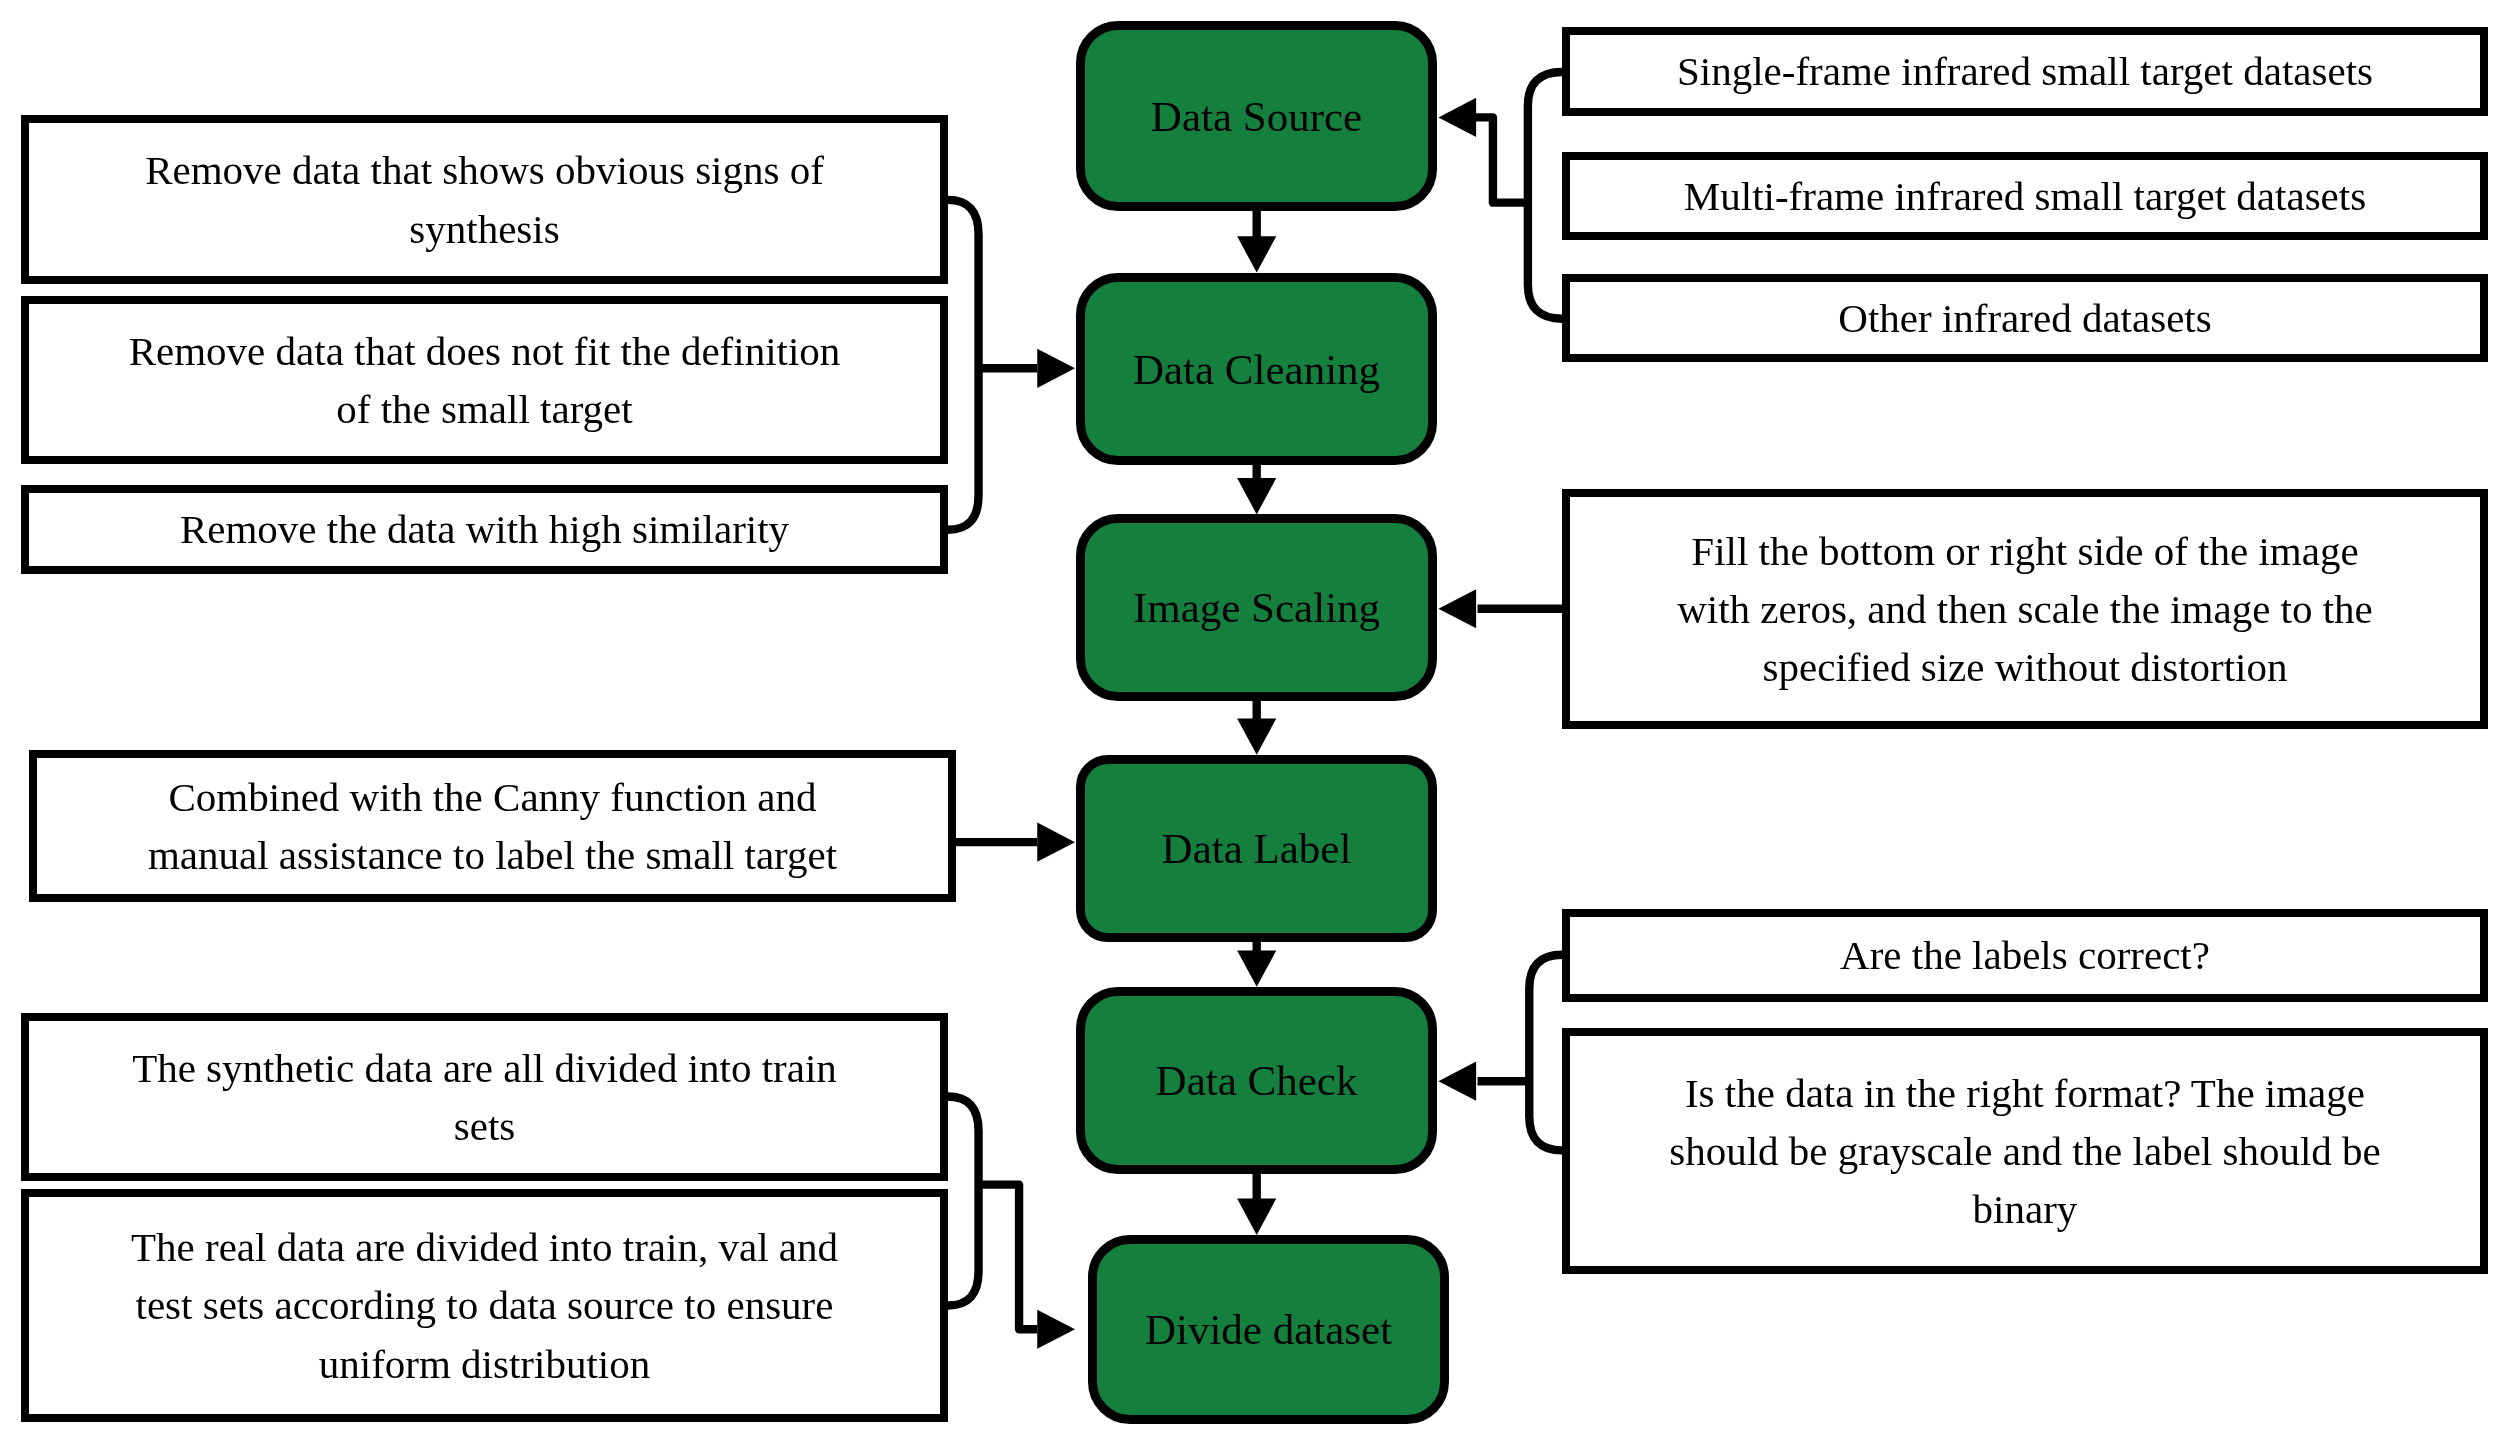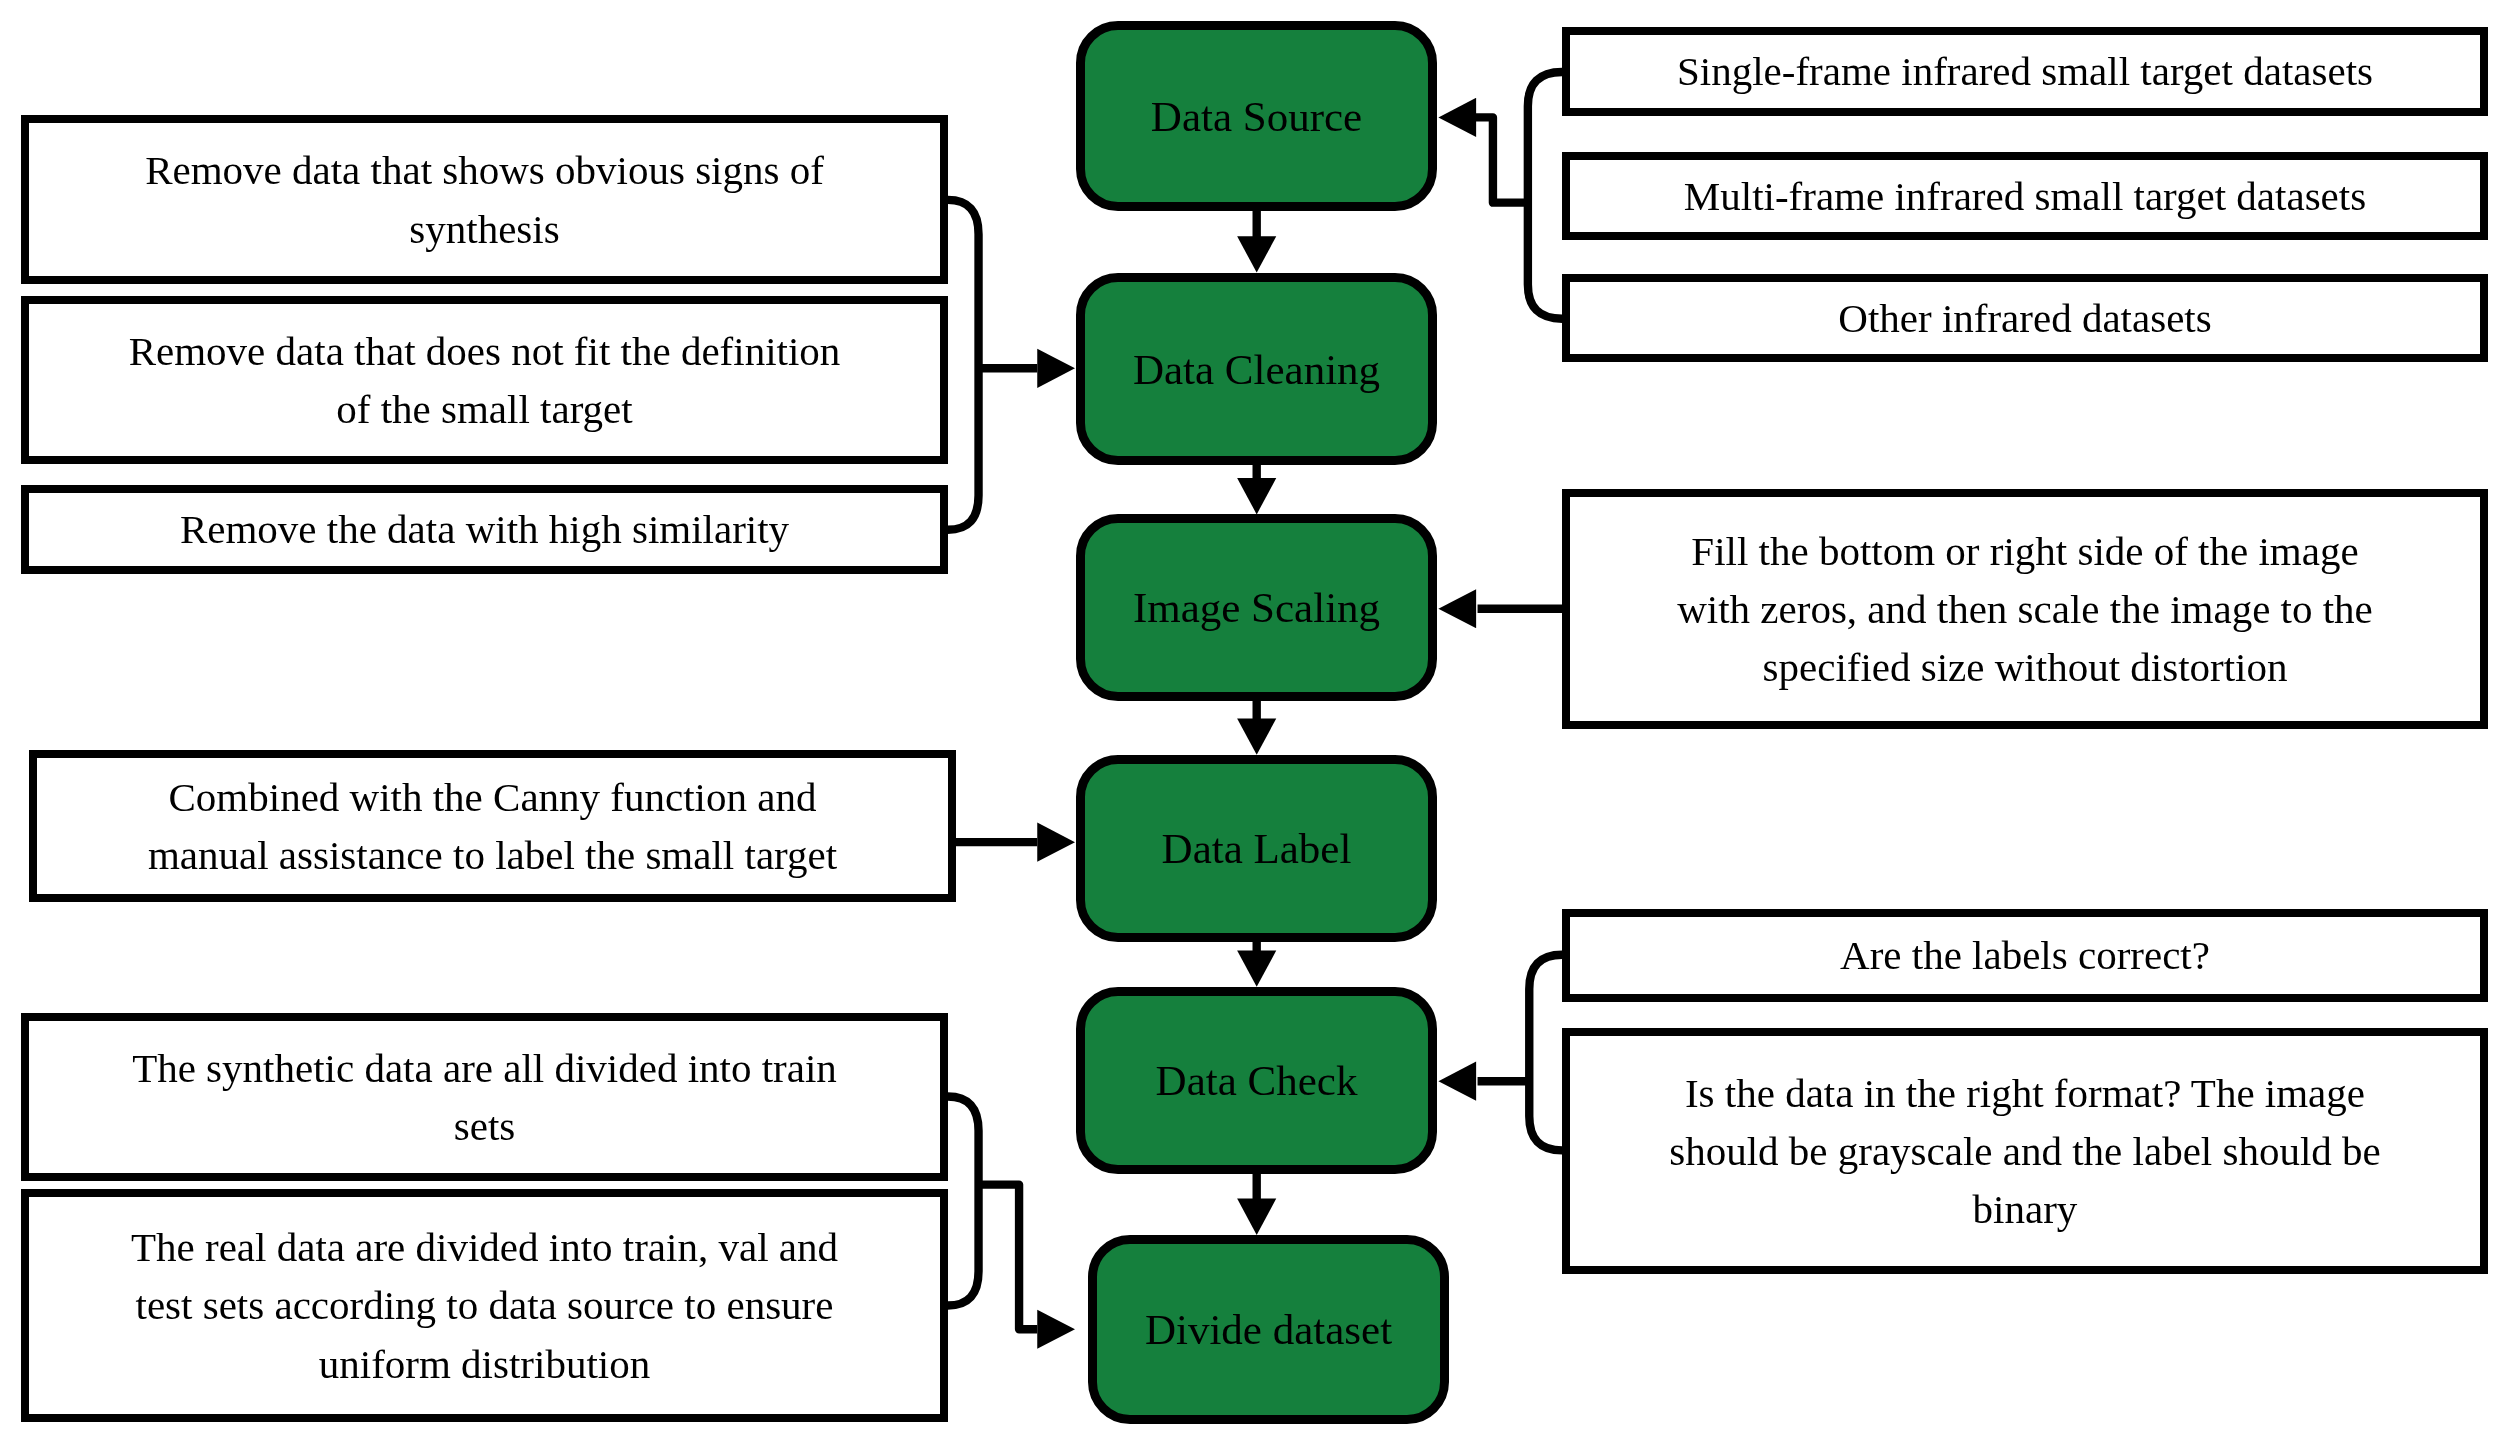--- a/index.html
+++ b/index.html
@@ -81,21 +81,21 @@
     <g>
       <path class="wire" d="M1356 1569 Q1400 1569 1400 1618 L1400 1819 Q1400 1868 1356 1868"></path>
       <path class="wire" d="M1400 1695 L1458 1695 L1458 1902 L1484 1902"></path>
       <polygon class="head" points="1538,1902 1484,1874 1484,1930"></polygon>
     </g>
   </svg>
 
   <div class="node" style="left:1076px;top:21px;width:361px;height:190px;">Data Source</div>
   <div class="node" style="left:1076px;top:273px;width:361px;height:192px;">Data Cleaning</div>
   <div class="node" style="left:1076px;top:514px;width:361px;height:187px;">Image Scaling</div>
-  <div class="node" style="left:1076px;top:755px;width:361px;height:187px;">Data Label</div>
+  <div class="node" style="left:1076px;top:755px;width:361px;height:187px;border-radius:32px;">Data Label</div>
   <div class="node" style="left:1076px;top:987px;width:361px;height:187px;">Data Check</div>
   <div class="node" style="left:1076px;top:1235px;width:361px;height:189px;margin-left:12px;">Divide dataset</div>
 
   <div class="note" style="left:21px;top:115px;width:927px;height:169px;">Remove data that shows obvious signs of
 synthesis</div>
   <div class="note" style="left:21px;top:296px;width:927px;height:168px;">Remove data that does not fit the definition
 of the small target</div>
   <div class="note" style="left:21px;top:485px;width:927px;height:89px;">Remove the data with high similarity</div>
   <div class="note" style="left:21px;top:750px;width:927px;height:152px;margin-left:8px;">Combined with the Canny function and
 manual assistance to label the small target</div>

